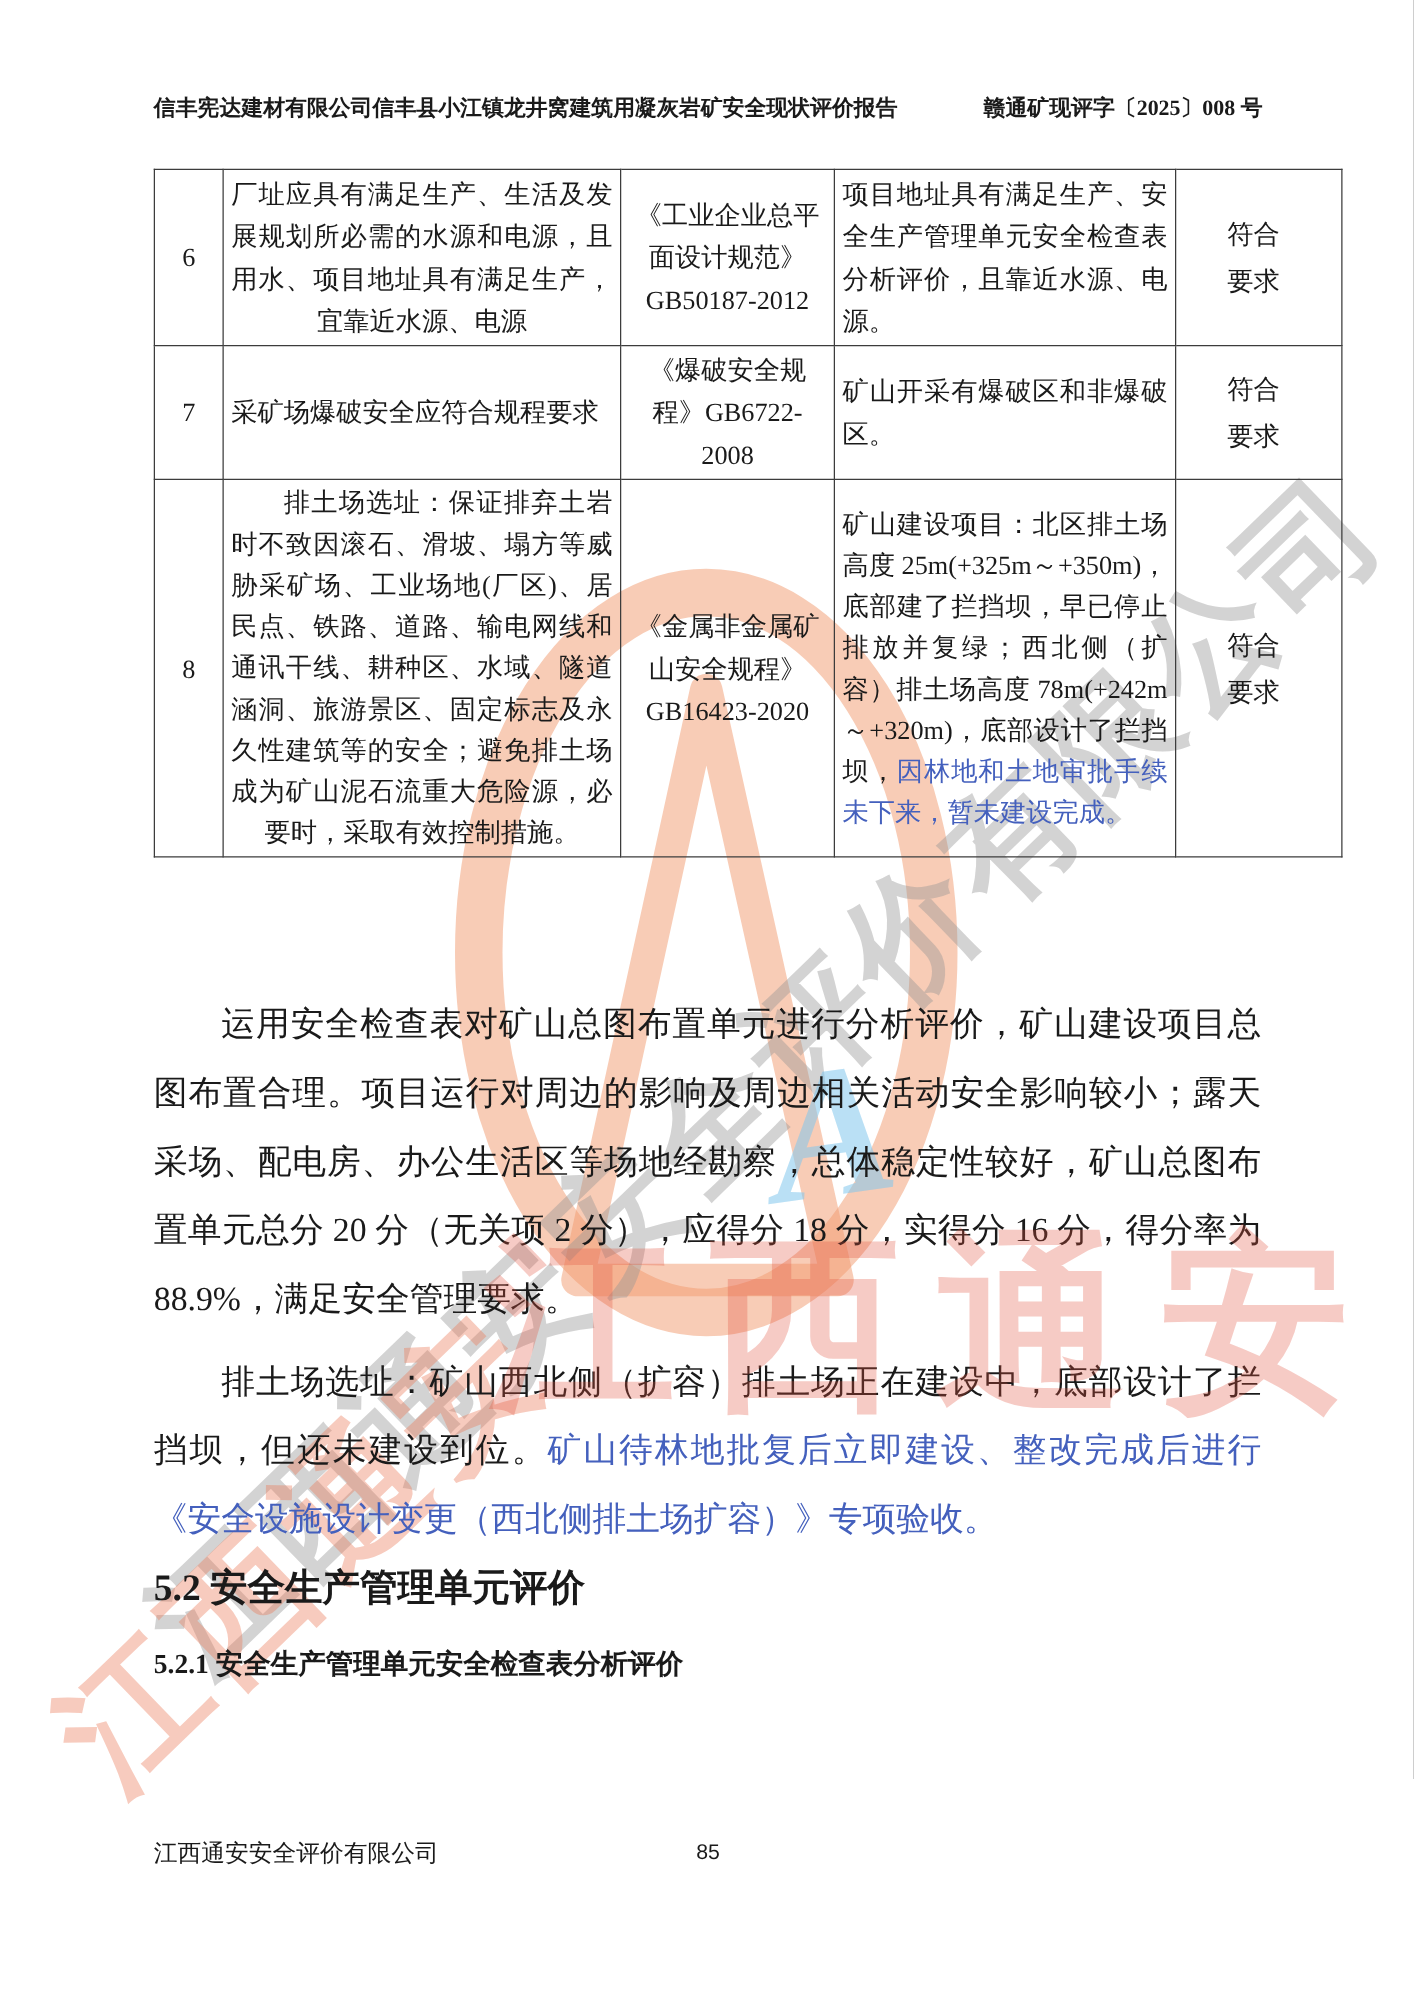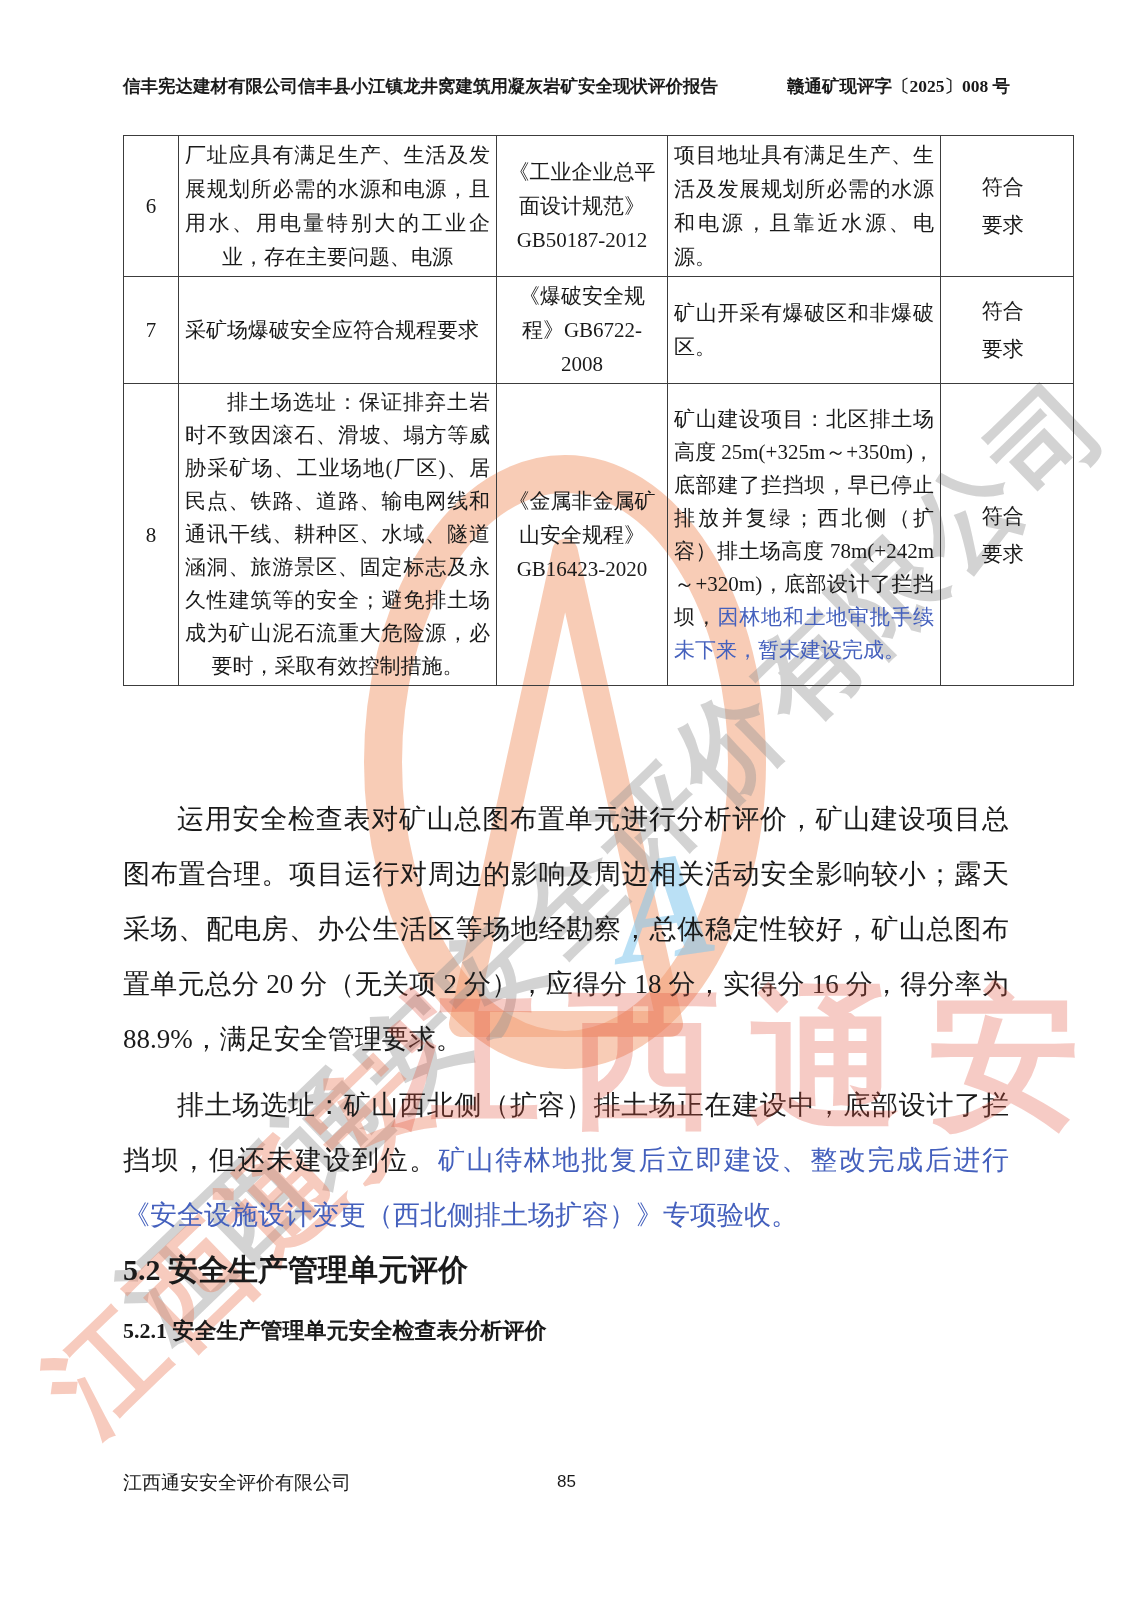--- a/index.html
+++ b/index.html
@@ -125,23 +125,23 @@
 
     <div class="header">
       <span>信丰宪达建材有限公司信丰县小江镇龙井窝建筑用凝灰岩矿安全现状评价报告</span>
       <span>赣通矿现评字〔2025〕008 号</span>
     </div>
 
     <table class="checklist">
       <tbody>
         <tr class="r6">
           <td class="c-num">6</td>
-          <td class="c-item">厂址应具有满足生产、生活及发展规划所必需的水源和电源，且用水、用电量特别大的工业企业，存在主要问题、电源</td>
+          <td class="c-item">厂址应具有满足生产、生活及发展规划所必需的水源和电源，且用水、项目地址具有满足生产，宜靠近水源、电源</td>
           <td class="c-basis">《工业企业总平面设计规范》GB50187-2012</td>
-          <td class="c-situ"><span>项目地址具有满足生产、生活及发展规划所必需的水源和电源，且靠近水源、电源。</span></td>
+          <td class="c-situ"><span>项目地址具有满足生产、安全生产管理单元安全检查表分析评价，且靠近水源、电源。</span></td>
           <td class="c-conc">
             <div class="conc-inner">符合要求</div>
           </td>
         </tr>
         <tr class="r7">
           <td class="c-num">7</td>
           <td class="c-item">采矿场爆破安全应符合规程要求</td>
           <td class="c-basis">《爆破安全规程》GB6722-2008</td>
           <td class="c-situ"><span>矿山开采有爆破区和非爆破区。</span></td>
           <td class="c-conc">

